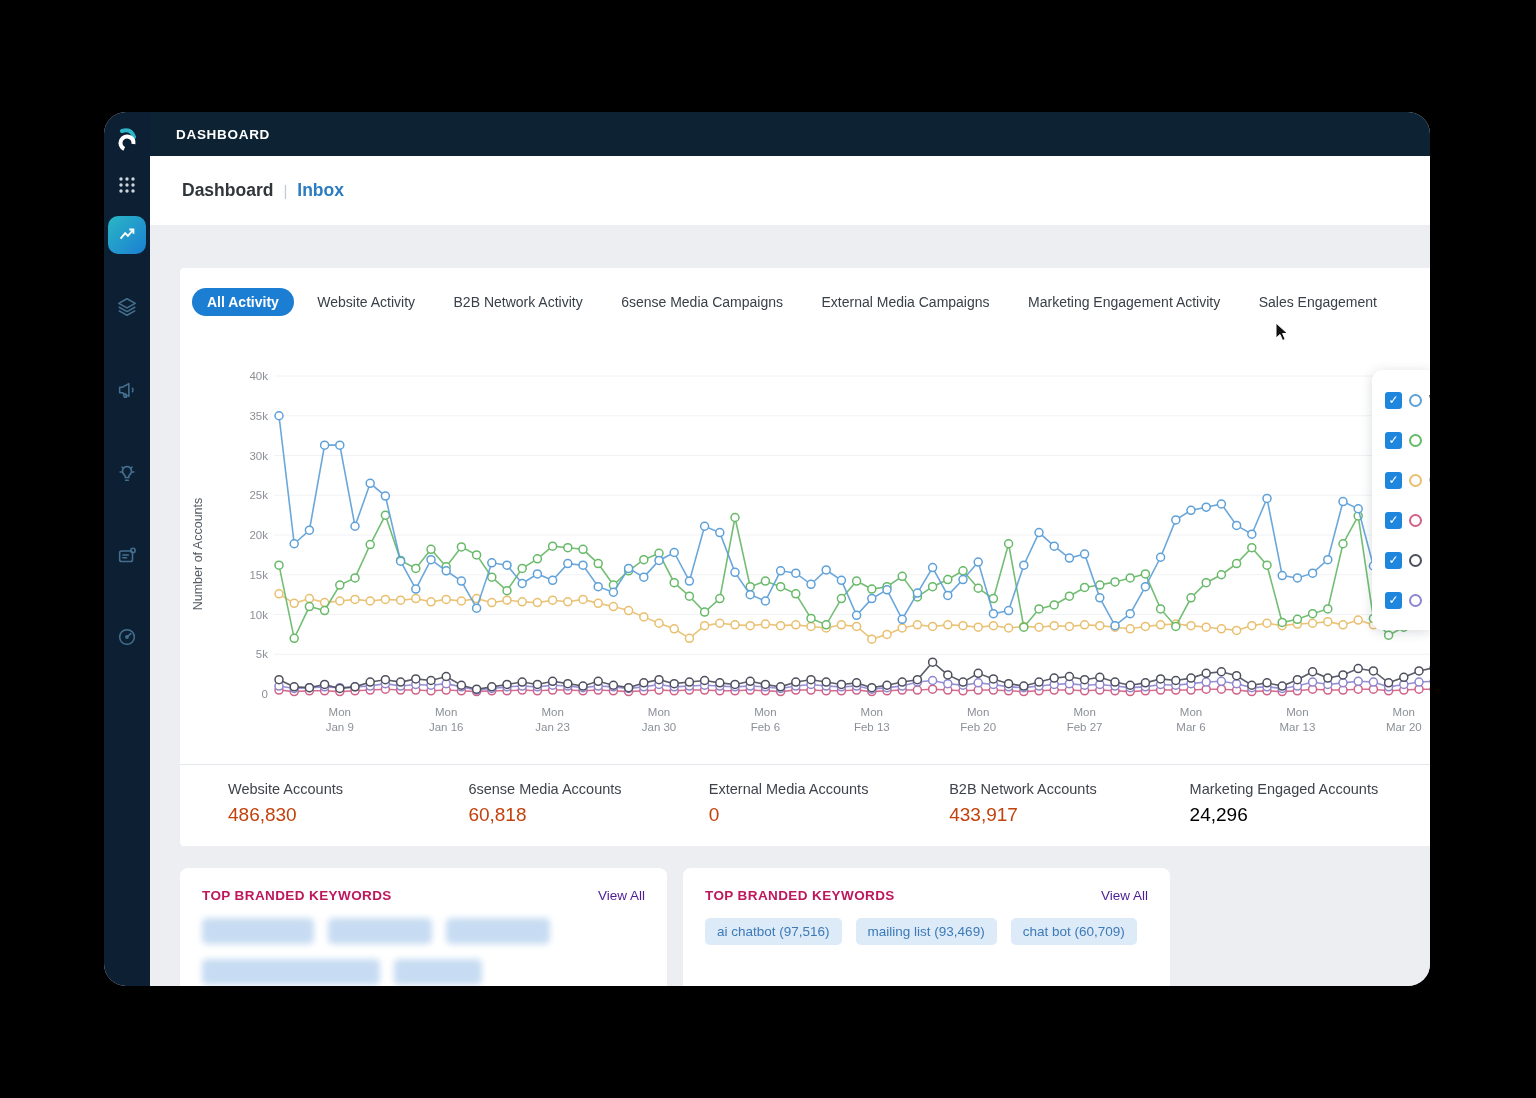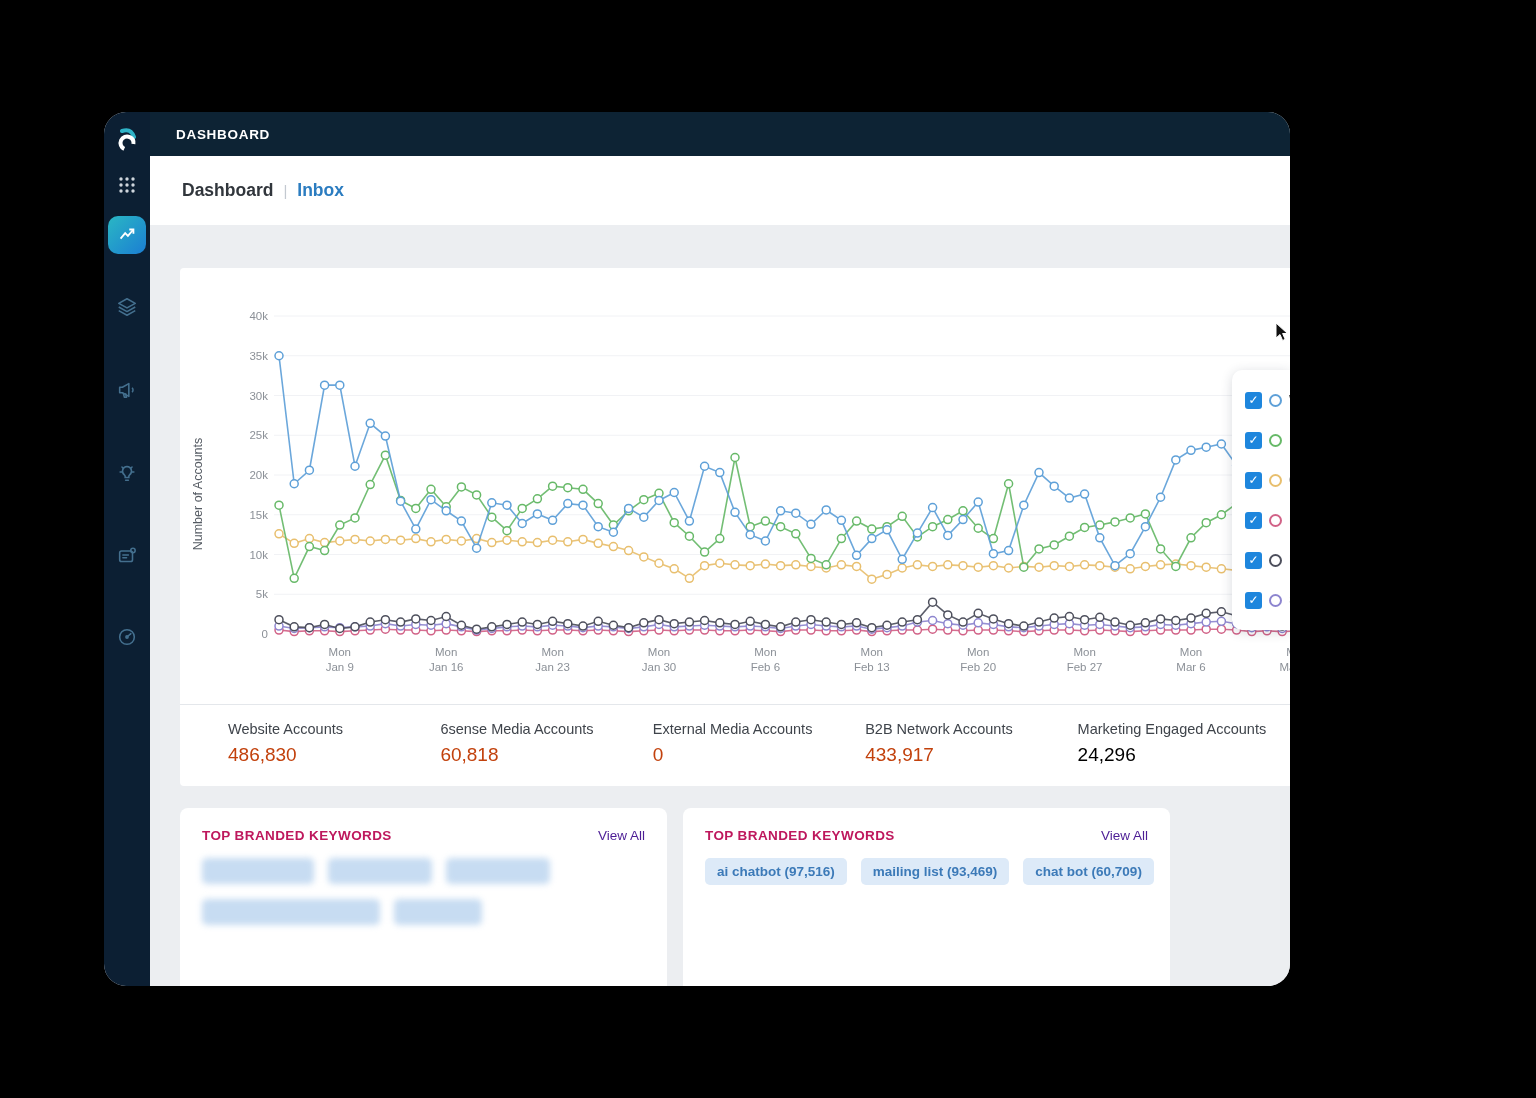--- a/index.html
+++ b/index.html
@@ -1,18 +1,18 @@
 <!DOCTYPE html>
 <html><head>
 <meta charset="utf-8">
 <style>
   html,body{margin:0;padding:0;background:#000;}
   body{width:1536px;height:1098px;overflow:hidden;font-family:"Liberation Sans",sans-serif;}
   .screen{position:relative;width:1536px;height:1098px;background:#000;}
-  .window{position:absolute;left:104px;top:112px;width:1186px;height:874px;border-radius:22px;
+  .window{position:absolute;left:104px;top:112px;width:1326px;height:874px;border-radius:22px;
           overflow:hidden;display:flex;background:#eceef1;}
   
   .sidebar{width:46px;background:#0c1f33;flex:none;position:relative;display:flex;flex-direction:column;align-items:center;}
   .side-item{width:46px;height:46px;display:flex;align-items:center;justify-content:center;flex:none;}
   .side-logo{margin-top:6px;height:44px;}
   .side-active{width:38px;height:38px;margin:8px 0 14px 0;border-radius:10px;
                background:linear-gradient(135deg,#2ab7c4 0%,#1b7ed3 100%);
                display:flex;align-items:center;justify-content:center;}
   .side-icon{margin:5px 0;opacity:.85;}
   
@@ -35,21 +35,21 @@
   .stats{display:grid;grid-template-columns:repeat(5,1fr);border-top:1px solid #e4e7eb;padding:16px 0 20px 48px;}
   .stat-label{font-size:14.5px;color:#3f444b;}
   .stat-value{font-size:19px;margin-top:7px;color:#c2410c;}
   .stat-value.dark{color:#000000;}
   
   .cards{display:grid;grid-template-columns:487px 487px 1fr;gap:16px;margin-top:22px;padding-right:6px;height:220px;}
   .card{background:#fff;border-radius:8px;padding:20px 22px;overflow:hidden;}
   .card-head{display:flex;justify-content:space-between;align-items:center;}
   .card-title{font-size:13.5px;font-weight:bold;color:#be185d;letter-spacing:.4px;}
   .view-all{font-size:13.5px;color:#4c1d95;}
-  .chip-row{display:flex;gap:14px;margin-top:15px;font-weight:bold;}
+  .chip-row{display:flex;gap:14px;margin-top:15px;}
   .chip{background:#ddeaf8;color:#3c7ab8;font-size:13.5px;padding:6px 12px;border-radius:5px;white-space:nowrap;}
   .chip.redacted{height:26px;padding:0;filter:blur(3px);background:#c7dcf2;}
   .kg-row{display:flex;justify-content:space-between;align-items:flex-start;margin-top:18px;}
   .kg-label{color:#3584c4;font-size:15px;max-width:150px;line-height:1.4;}
   .kg-value{color:#383d44;font-size:15px;}
   
   .legend{position:absolute;top:258px;right:0;width:58px;background:#fff;border-radius:10px 0 0 10px;
           box-shadow:0 2px 12px rgba(40,50,70,.18);padding:10px 0;}
   .legend-row{display:flex;align-items:center;gap:7px;height:40px;padding-left:13px;overflow:hidden;}
   .cbx{width:17px;height:17px;background:#1e86dd;border-radius:3px;color:#fff;font-size:12px;line-height:1;
@@ -135,20 +135,29 @@
       </div>
 
       <div class="breadcrumb-row">
         <span class="bc-primary">Dashboard</span>
         <span class="bc-divider">|</span>
         <span class="bc-secondary">Inbox</span>
       </div>
 
       <div class="content">
         <div class="panel">
+          <div class="tabs" id="tabs">
+              <div class="tab active">All Activity</div>
+              <div class="tab">Website Activity</div>
+              <div class="tab">B2B Network Activity</div>
+              <div class="tab">6sense Media Campaigns</div>
+              <div class="tab">External Media Campaigns</div>
+              <div class="tab">Marketing Engagement Activity</div>
+              <div class="tab">Sales Engagement</div>
+            </div>
           <svg id="chart-svg" width="1250" height="436">
               <text x="88" y="370" text-anchor="end" fill="#8b9097" font-size="11.5" font-family="Liberation Sans, sans-serif">0</text>
               <line x1="94" y1="326.25" x2="1250" y2="326.25" stroke="#f1f2f5" stroke-width="1"></line>
               <text x="88" y="330.25" text-anchor="end" fill="#8b9097" font-size="11.5" font-family="Liberation Sans, sans-serif">5k</text>
               <line x1="94" y1="286.5" x2="1250" y2="286.5" stroke="#f1f2f5" stroke-width="1"></line>
               <text x="88" y="290.5" text-anchor="end" fill="#8b9097" font-size="11.5" font-family="Liberation Sans, sans-serif">10k</text>
               <line x1="94" y1="246.75" x2="1250" y2="246.75" stroke="#f1f2f5" stroke-width="1"></line>
               <text x="88" y="250.75" text-anchor="end" fill="#8b9097" font-size="11.5" font-family="Liberation Sans, sans-serif">15k</text>
               <line x1="94" y1="207" x2="1250" y2="207" stroke="#f1f2f5" stroke-width="1"></line>
               <text x="88" y="211" text-anchor="end" fill="#8b9097" font-size="11.5" font-family="Liberation Sans, sans-serif">20k</text>

